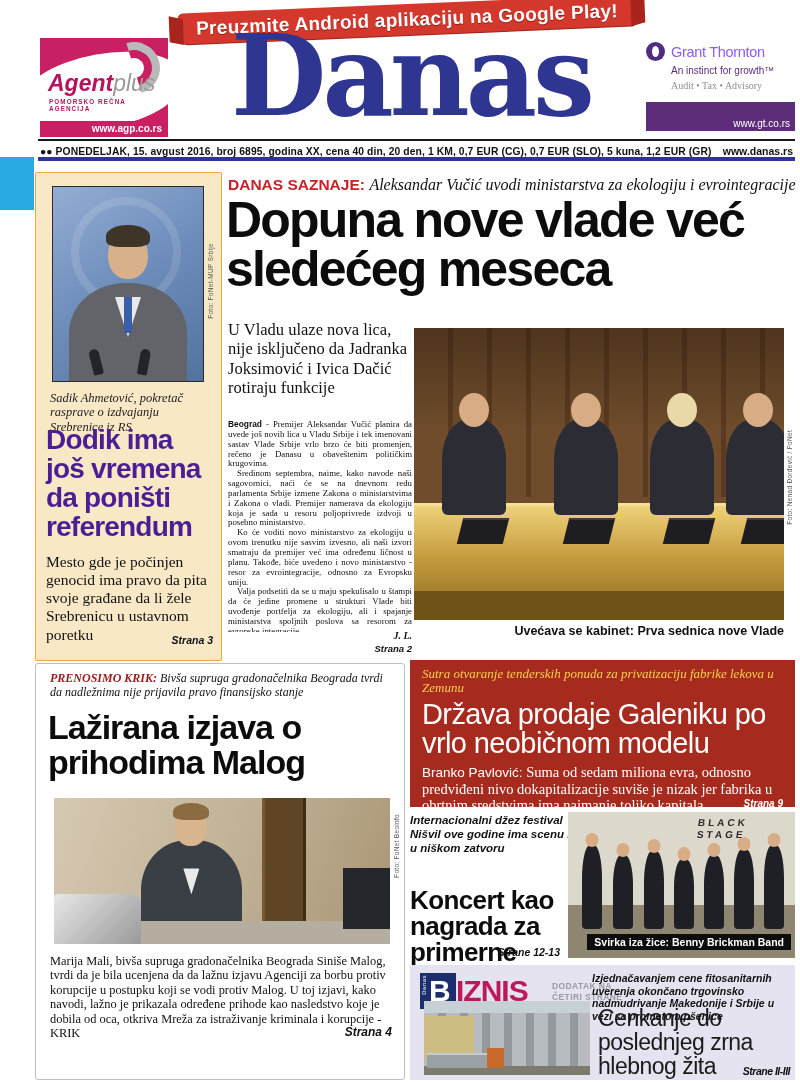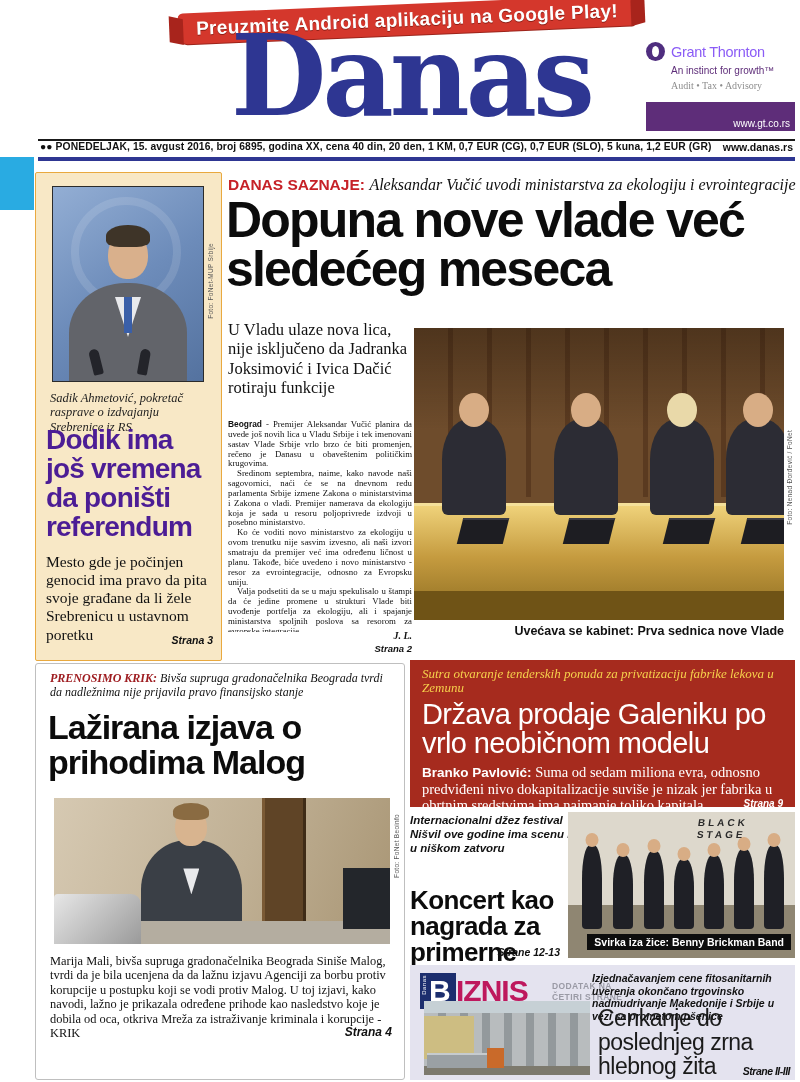--- a/index.html
+++ b/index.html
@@ -53,21 +53,21 @@
   .gt-tagline { margin:4px 0 0 25px; font-size:10px; color:#5e2d79; }
   .gt-services { margin:4px 0 0 25px; font-family:"Liberation Serif", serif; font-size:10px; color:#8d8d8d; }
   .gt-box { position:absolute; left:0; top:60px; width:149px; height:29px; background:#5e2d79; }
   .gt-box span { position:absolute; right:5px; bottom:2px; color:#fff; font-size:10px; }
 
   .cyan-square { position:absolute; left:0; top:157px; width:34px; height:53px; background:#29abe2; }
 
   
   .dateline { position:absolute; left:38px; top:139px; width:757px; height:22px;
     border-top:2px solid #1a1a1a; border-bottom:4px solid #2e3692;
-    display:flex; justify-content:space-between; align-items:flex-start; padding:0 2px; }
+    display:flex; justify-content:space-between; align-items:flex-end; padding:0 2px; }
   .dl-info { font-size:10.3px; font-weight:600; color:#111; letter-spacing:0.1px; white-space:nowrap; }
   .dl-site { font-size:10.5px; font-weight:bold; color:#111; }
 
   
   .cream-box { position:absolute; left:35px; top:172px; width:187px; height:489px;
     background:#f8e8c6; border:1px solid #e9a93f; border-radius:2px; }
   .press-photo { position:absolute; left:16px; top:13px; width:152px; height:196px;
     border:1px solid #2b2b2b; background:linear-gradient(145deg,#93aed4 0%,#6d8cba 50%,#54729f 100%);
     overflow:hidden; }
   .pp-ring { position:absolute; left:18px; top:10px; width:110px; height:110px; border-radius:50%;
@@ -164,21 +164,21 @@
 
   
   .galenika { position:absolute; left:410px; top:660px; width:385px; height:147px;
     background:#a62b1e; padding:7px 12px 0 12px; }
   .gal-kicker { font-family:"Liberation Serif", serif; font-style:italic; font-size:13px;
     color:#f6d14c; line-height:1.1; }
   .gal-headline { margin-top:4px; font-size:29px; font-weight:400; letter-spacing:-0.6px;
     line-height:1.03; color:#fff; }
   .gal-body { margin-top:5px; font-family:"Liberation Serif", serif; font-size:14.5px;
     line-height:1.13; color:#fff; }
-  .gal-author { font-family:"Liberation Sans", sans-serif; font-weight:bold; font-size:13.5px; }
+  .gal-author { font-family:"Liberation Sans", sans-serif; font-weight:normal; font-size:13.5px; }
   .gal-pref { text-align:right; margin-top:-15px; font-size:10px; font-weight:bold; font-style:italic; color:#fff; }
 
   
   .nis-kicker { position:absolute; left:410px; top:814px; width:170px;
     font-size:11.5px; font-weight:bold; font-style:italic; line-height:1.2; color:#111; }
   .nis-headline { position:absolute; left:410px; top:846px; width:165px;
     font-size:26px; font-weight:bold; letter-spacing:-0.6px; line-height:1.0; color:#0c0c0c;margin-top:41px; }
   .nis-pref { position:absolute; left:410px; top:946px; width:150px; text-align:right;
     font-size:10.5px; font-weight:bold; font-style:italic; color:#111; }
   .band-photo { position:absolute; left:568px; top:812px; width:227px; height:146px;
@@ -218,20 +218,30 @@
 </style>
 </head>
 <body>
 
 <div class="page">
 
   <div class="ribbon">
     <span>Preuzmite Android aplikaciju na Google Play!</span>
   </div>
 
+  <div class="agentplus">
+    <div class="ap-ellipse"></div>
+    <div class="ap-arc"></div>
+    <div class="ap-arc2"></div>
+    <div class="ap-name">
+      <span class="ap-bold">Agent</span><span class="ap-light">plus</span>
+    </div>
+    <div class="ap-sub">POMORSKO REČNA AGENCIJA</div>
+    <div class="ap-url">www.agp.co.rs</div>
+  </div>
 
   <div class="logo">Danas</div>
 
   <div class="gt">
     <div class="gt-row">
       <span class="gt-circle"></span>
       <span class="gt-name">Grant Thornton</span>
     </div>
     <div class="gt-tagline">An instinct for growth™</div>
     <div class="gt-services">Audit • Tax • Advisory</div>

